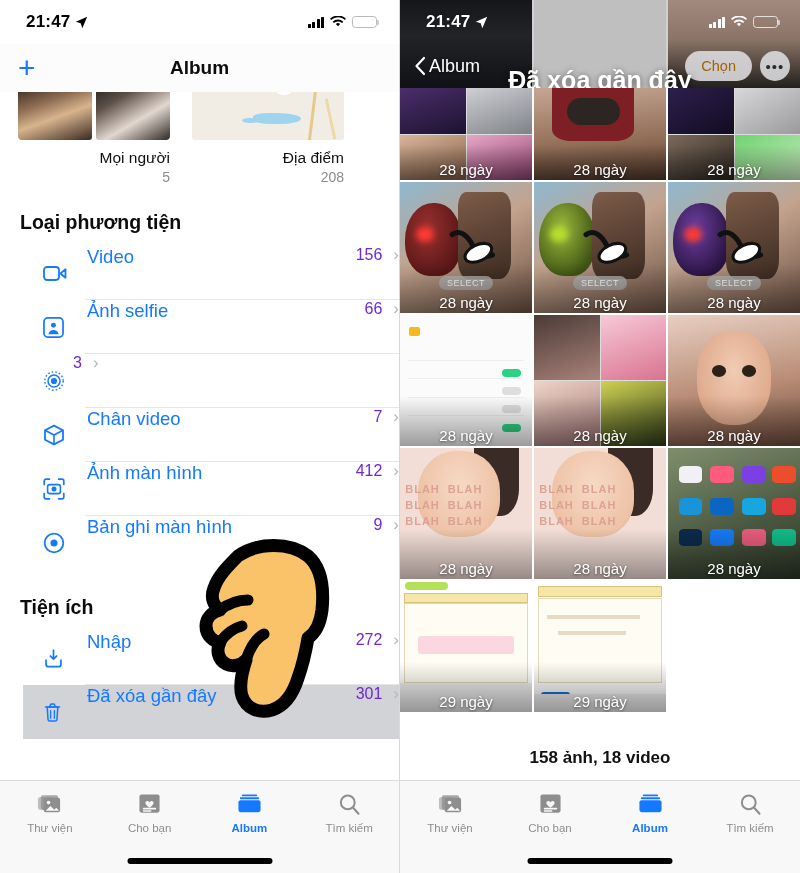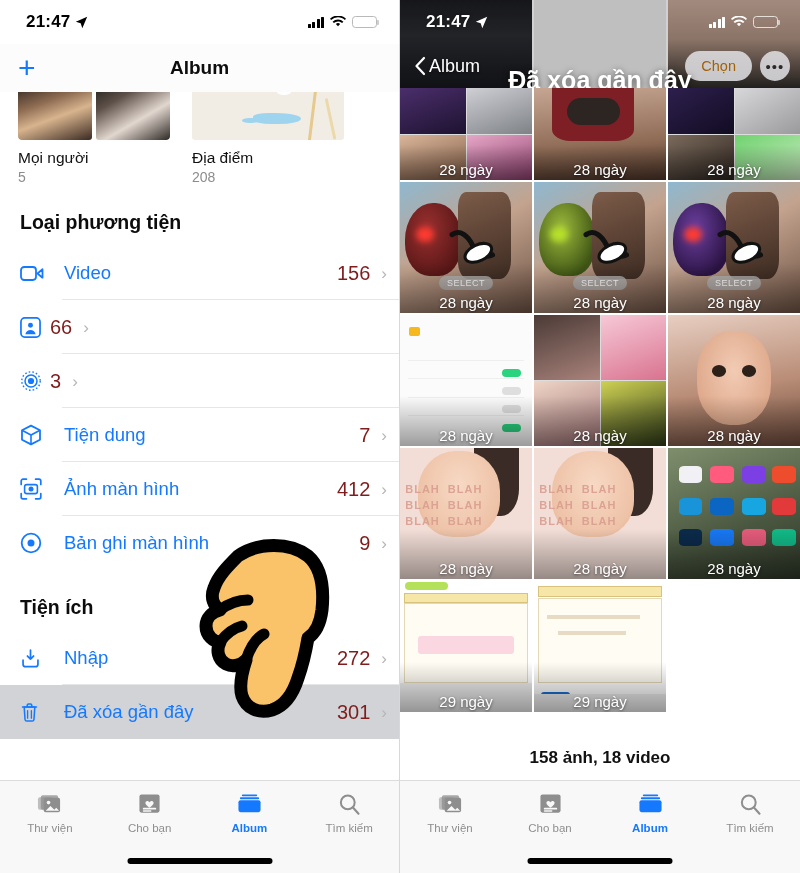--- a/index.html
+++ b/index.html
@@ -55,21 +55,21 @@
   }
   .navbar .plus {
     position: absolute; left: 18px; top: 50%; transform: translateY(-50%);
     color: #1479ff; font-size: 30px; line-height: 1; font-weight: 300;
   }
   .navbar .title { font-size: 19px; font-weight: bold; color: #0d0d0d; }
 
   .left-scroll { flex: 1; overflow: hidden; position: relative; background:#fff;}
 
   .album-row { display: flex; padding: 0 18px; gap: 22px; margin-top: -4px;}
-  .album-card { width: 152px; }
+  .album-card { width: 152px; text-align: right; }
   .album-thumbs { display: flex; gap: 4px; height: 52px; overflow:hidden;
     border-radius: 4px;}
   .thumb { flex: 1; height: 52px; border-radius: 3px; background-size: cover; }
   .th-a { background: linear-gradient(160deg,#3b2e27 0%,#8d6b51 30%,#d8b48e 55%,#3a2a22 100%); }
   .th-b { background: linear-gradient(150deg,#2b2722 0%,#5d5048 25%,#e2d7cf 60%,#2e2925 100%); }
   .th-map { width: 100%; height: 52px; border-radius: 3px;
     background: #f2ede4; position: relative; overflow: hidden; }
   .th-map .water { position:absolute; left:40%; top:48%; width:32%; height:22%;
      background:#9fd4ef; border-radius:40% 60% 55% 45%;}
   .th-map .water2 { position:absolute; left:33%; top:57%; width:11%; height:11%;
@@ -82,35 +82,36 @@
      background:#fff; border-radius:50%;}
   .album-name { font-size: 15.5px; color: #111; margin-top: 9px; }
   .album-count { font-size: 14px; color: #8c8c8c; margin-top: 2px; }
 
   .section-head {
     font-size: 19.5px; font-weight: bold; color: #0c0c0c;
     padding: 26px 18px 12px 20px;
   }
   .list { background: #fff; }
   .list-row {
-    height: 54px; display: flex; align-items: center;
-    padding-left: 20px; padding-right: 12px;
+    height: 54px; display: flex; 
+    padding-left: 20px; padding-right: 0;
     position: relative;
+    margin-left: 23px;
   }
   .list-row.sel { background: #d2d3d6; }
   .list-row .sep {
     position: absolute; left: 62px; right: 0; bottom: 0; height: 1px;
     background: #e6e6e6;
   }
   .ico { width: 30px; flex: none; display:flex; align-items:center;
      justify-content:flex-start; color:#1479ff; }
   .ico svg { display:block; }
   .row-label { flex: 1; font-size: 18.5px; color: #1479ff; padding-left: 14px;
      white-space: nowrap; }
-  .row-count { font-size: 20px; color: #7f1d1d; margin-right: 11px; }
+  .row-count { font-size: 16px; color: #6d28d9; margin-right: 11px; }
   .chev { color: #b6b6b6; font-size: 17px; line-height: 1; font-weight: 500; }
 
   
   .hand {
     position: absolute; left: 198px; top: 538px;
     width: 146px; height: 180px; z-index: 9; pointer-events:none;
   }
 
   
   .tabbar {
@@ -322,20 +323,21 @@
         </div>
 
         <div class="list-row">
           <span class="ico">
             <svg width="21" height="21" viewBox="0 0 22 22">
                 <rect x="1" y="1" width="20" height="20" rx="4" fill="none" stroke="#1479ff" stroke-width="1.8"></rect>
                 <circle cx="11" cy="8.6" r="2.6" fill="#1479ff"></circle>
                 <path d="M5.6 18c.8-3 3-4.4 5.4-4.4S15.6 15 16.4 18z" fill="#1479ff"></path>
               </svg>
           </span>
+          <span class="row-label">Ảnh selfie</span>
           <span class="row-count">66</span>
           <span class="chev">›</span>
           <span class="sep"></span>
         </div>
 
         <div class="list-row">
           <span class="ico">
             <svg width="22" height="22" viewBox="0 0 22 22">
                 <circle cx="11" cy="11" r="3.1" fill="#1479ff"></circle>
                 <circle cx="11" cy="11" r="6" fill="none" stroke="#1479ff" stroke-width="1.5"></circle>
@@ -347,21 +349,21 @@
           <span class="sep"></span>
         </div>
 
         <div class="list-row">
           <span class="ico">
             <svg width="22" height="22" viewBox="0 0 22 22">
                 <path d="M11 1.6 20 6.3v9.4L11 20.4 2 15.7V6.3z" fill="none" stroke="#1479ff" stroke-width="1.8" stroke-linejoin="round"></path>
                 <path d="M2 6.3 11 11l9-4.7M11 11v9.4" fill="none" stroke="#1479ff" stroke-width="1.6"></path>
               </svg>
           </span>
-          <span class="row-label">Tiện dung</span>
+          <span class="row-label">Chân video</span>
           <span class="row-count">7</span>
           <span class="chev">›</span>
           <span class="sep"></span>
         </div>
 
         <div class="list-row">
           <span class="ico">
             <svg width="22" height="22" viewBox="0 0 22 22">
                 <path d="M1.2 6.4V3a1.8 1.8 0 0 1 1.8-1.8h3.4M15.6 1.2H19A1.8 1.8 0 0 1 20.8 3v3.4M20.8 15.6V19a1.8 1.8 0 0 1-1.8 1.8h-3.4M6.4 20.8H3A1.8 1.8 0 0 1 1.2 19v-3.4" fill="none" stroke="#1479ff" stroke-width="1.7" stroke-linecap="round"></path>
                 <rect x="4.6" y="6.6" width="12.8" height="9" rx="2.2" fill="none" stroke="#1479ff" stroke-width="1.6"></rect>

